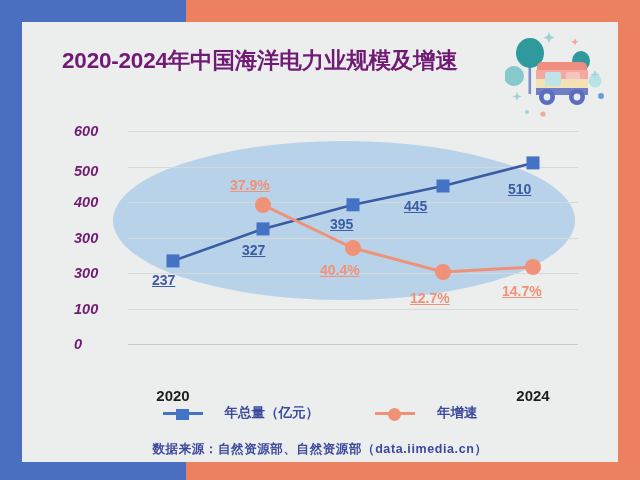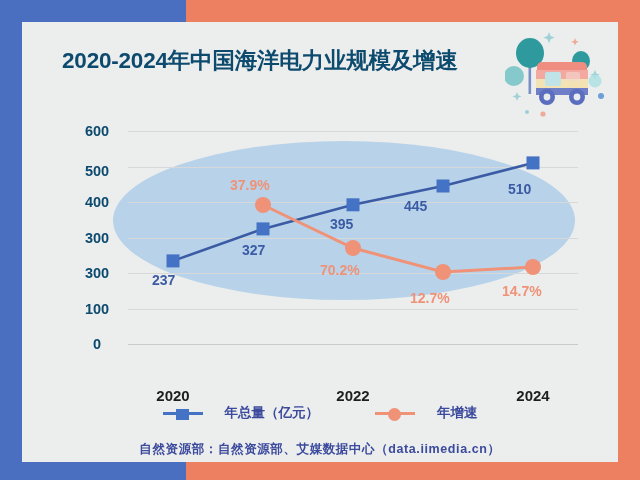--- a/index.html
+++ b/index.html
@@ -52,21 +52,21 @@
     background: #eceded;
   }
 
   .title {
     position: absolute;
     left: 62px;
     top: 45px;
     font-size: 22.5px;
     font-weight: 700;
     letter-spacing: -0.2px;
-    color: #0c4a6e;
+    color: #701a75;
     white-space: nowrap;
   }
 
   
   .illustration {
     position: absolute;
     left: 505px;
     top: 26px;
     width: 110px;
     height: 95px;
@@ -90,25 +90,26 @@
     height: 1px;
     background: #d7d8d9;
   }
   .gridline.axis0 {
     background: #c9cacb;
   }
 
   .ytick {
     position: absolute;
     width: 46px;
-    text-align: center;
+    text-align: left;
     font-size: 14.5px;
     font-weight: 700;
-    color: #0c4a6e;
+    color: #701a75;
     left: 74px;
+    font-style: italic;
   }
 
   .xtick {
     position: absolute;
     top: 350px;
     width: 90px;
     text-align: center;
     font-size: 15px;
     font-weight: 700;
     color: #1d1d1d;
@@ -121,20 +122,21 @@
     width: 640px;
     height: 480px;
     pointer-events: none;
   }
 
   .dlabel {
     position: absolute;
     font-size: 14px;
     font-weight: 700;
     white-space: nowrap;
+    text-decoration: underline;
   }
   .dlabel.blue { color: #3b5ba5; text-align: right; }
   .dlabel.orange { color: #ef9277; }
 
   
   .legend {
     position: absolute;
     left: 0;
     top: 404px;
     width: 640px;
@@ -252,21 +254,20 @@
 
   <div class="ytick" style="top:123px">600</div>
   <div class="ytick" style="top:163px">500</div>
   <div class="ytick" style="top:194px">400</div>
   <div class="ytick" style="top:229.5px">300</div>
   <div class="ytick" style="top:265px">300</div>
   <div class="ytick" style="top:300.5px">100</div>
   <div class="ytick" style="top:336px">0</div>
 
   <div class="xtick" style="left:128px">2020</div>
-  <div class="xtick" style="left:308px">2022</div>
   <div class="xtick" style="left:488px">2024</div>
 
   <svg class="lines">
 
     <polyline points="173,260.9 263,228.9 353,204.8 443,186.0 533,162.9" fill="none" stroke="#3b5ba5" stroke-width="2.6"></polyline>
 
     <polyline points="263,205 353,248 443,272 533,267" fill="none" stroke="#ef9277" stroke-width="3"></polyline>
 
     <rect x="166.5" y="254.4" width="13" height="13" fill="#4472c4"></rect>
     <rect x="256.5" y="222.4" width="13" height="13" fill="#4472c4"></rect>
@@ -280,36 +281,36 @@
     <circle cx="533" cy="267" r="8" fill="#ef9277"></circle>
   </svg>
 
   <div class="dlabel blue" style="left:152px; top:272px">237</div>
   <div class="dlabel blue" style="left:242px; top:242px">327</div>
   <div class="dlabel blue" style="left:330px; top:216px">395</div>
   <div class="dlabel blue" style="left:404px; top:198px">445</div>
   <div class="dlabel blue" style="left:508px; top:181px">510</div>
 
   <div class="dlabel orange" style="left:230px; top:177px">37.9%</div>
-  <div class="dlabel orange" style="left:320px; top:262px">70.2%</div>
+  <div class="dlabel orange" style="left:320px; top:262px">40.4%</div>
   <div class="dlabel orange" style="left:410px; top:290px">12.7%</div>
   <div class="dlabel orange" style="left:502px; top:283px">14.7%</div>
 
   <div class="legend">
     <div class="legend-item">
       <span class="lg-marker">
         <span class="bar" style="background:#4472c4"></span>
         <span class="sq"></span>
       </span>
       <span class="legend-label">年总量（亿元）</span>
     </div>
     <div class="legend-item">
       <span class="lg-marker">
         <span class="bar" style="background:#ef9277"></span>
         <span class="ci"></span>
       </span>
       <span class="legend-label">年增速</span>
     </div>
   </div>
 
-  <div class="source">自然资源部：自然资源部、艾媒数据中心（data.iimedia.cn）</div>
+  <div class="source">数据来源：自然资源部、自然资源部（data.iimedia.cn）</div>
 
 </div>
 
 </body></html>

